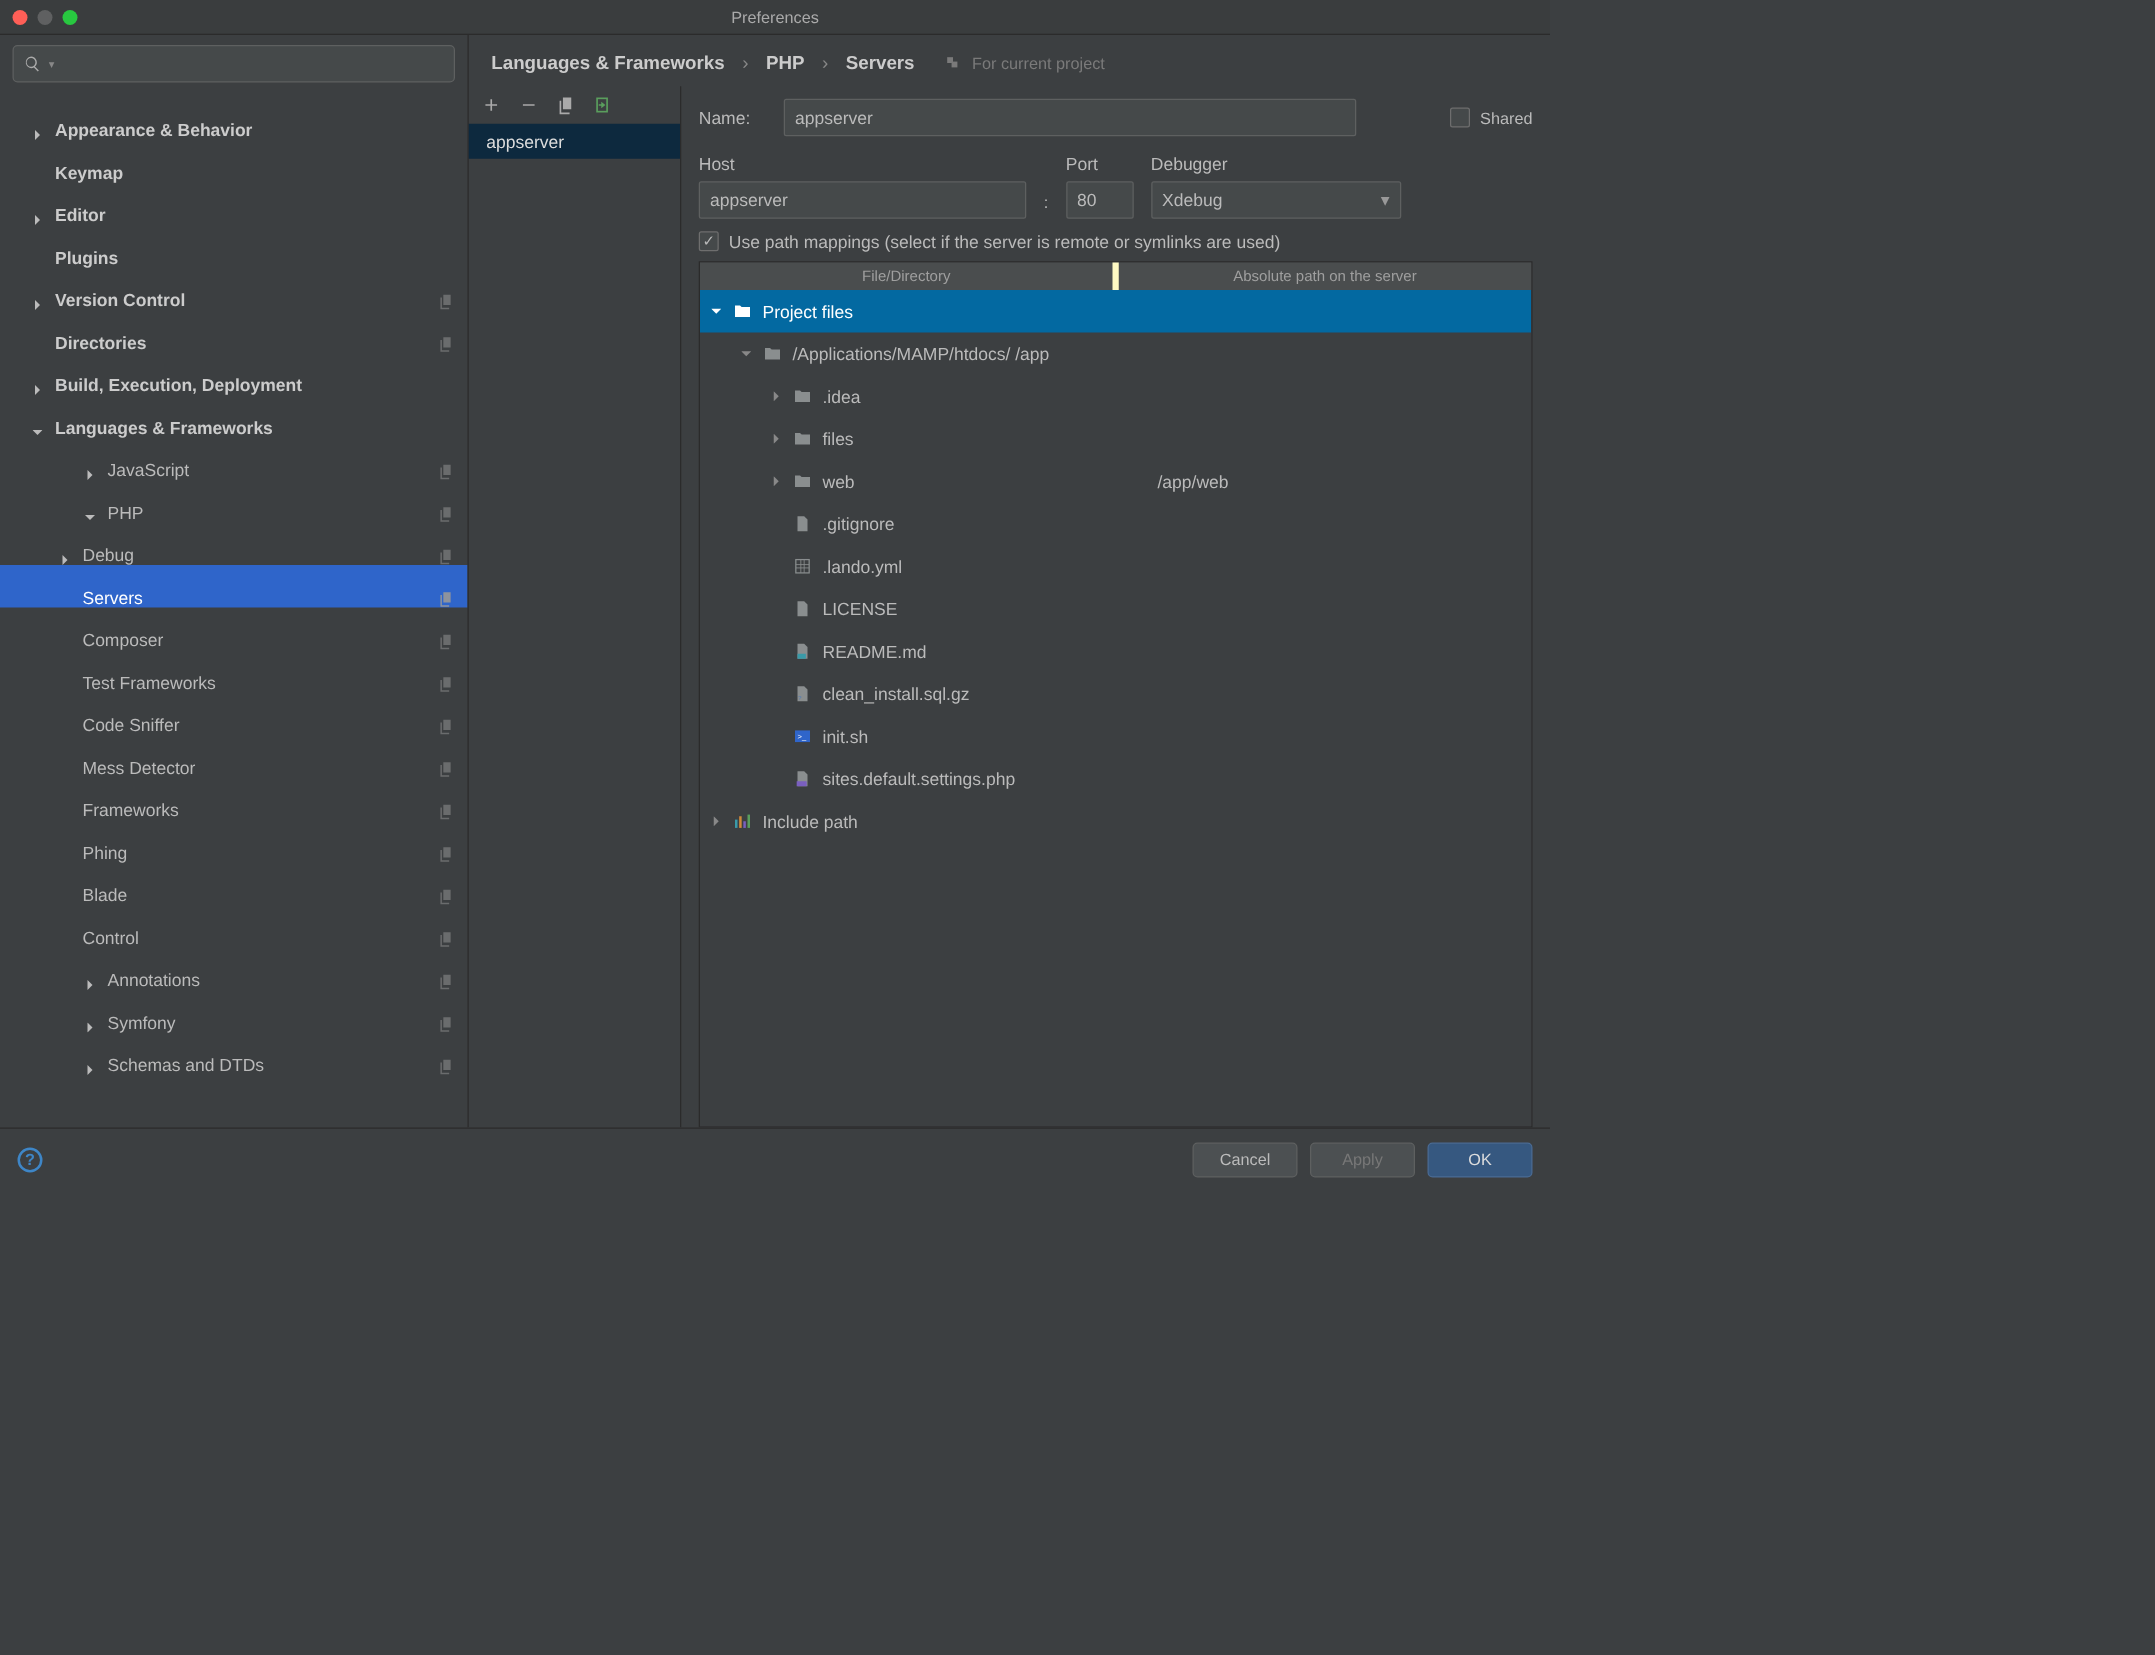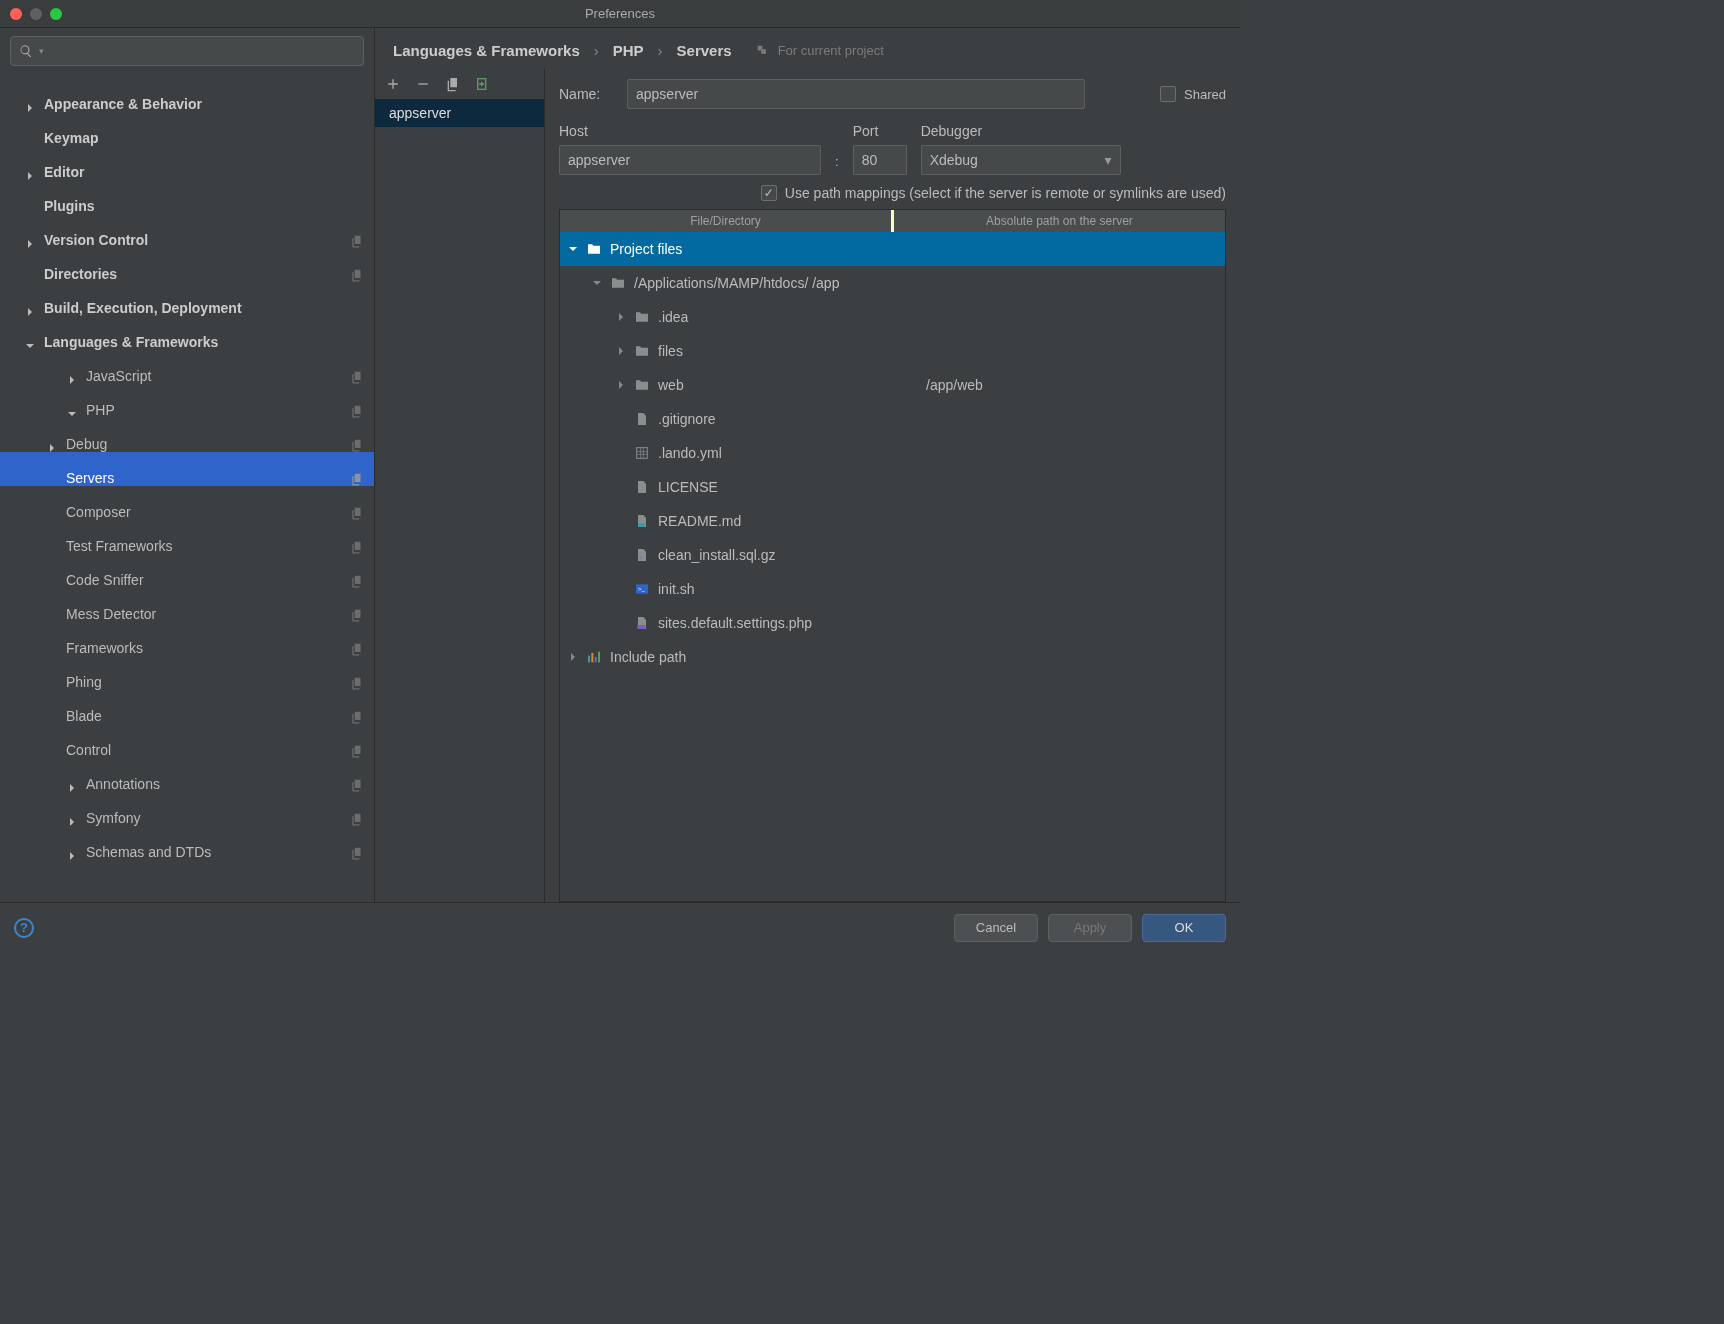--- a/index.html
+++ b/index.html
@@ -84,24 +84,24 @@
 .hdp-col label { font-size: 14px; color: #bbbbbb; }
 .host-input { width: 262px; }
 .colon { color: #bbbbbb; padding-bottom: 6px; }
 .port-input { width: 54px; }
 .select {
   background: #45494a; border: 1px solid #5e6060; color: #bbbbbb;
   padding: 5px 26px 5px 8px; font-size: 14px; border-radius: 2px; height: 30px;
   width: 200px; position: relative; display: flex; align-items: center;
 }
 .select::after { content: "▾"; position: absolute; right: 8px; color: #999999; }
-.path-check { display: flex; align-items: center; gap: 8px; margin-bottom: 8px; font-size: 14px; justify-content: flex-end; }
+.path-check { display: flex; align-items: center; gap: 8px; margin-bottom: 8px; font-size: 14px; }
 .path-table { border: 1px solid #2b2b2b; flex: 1; display: flex; flex-direction: column; min-height: 0; }
 .path-header { display: flex; background: #4a4d4e; height: 22px; font-size: 12px; color: #9f9f9f; }
-.path-header div { flex: 1; text-align: center; border-right: 3px solid #fef9c3; line-height: 22px; }
+.path-header div { flex: 1; text-align: center; border-right: 5px solid #fef9c3; line-height: 22px; }
 .path-header div:last-child { border-right: none; }
 .path-body { flex: 1; overflow: auto; background: #3c3f41; }
 .prow { display: flex; align-items: center; height: 34px; font-size: 14px; color: #bbbbbb; }
 .prow .col1 { width: 362px; display: flex; align-items: center; gap: 8px; }
 .prow .col2 { flex: 1; padding-left: 4px; }
 .prow.sel { background: #0369a1; color: #ffffff; }
 .prow.sel .fico svg { fill: #ffffff; }
 .exp { width: 10px; display: inline-flex; justify-content: center; }
 .exp svg { width: 8px; height: 8px; fill: #888888; }
 .prow.sel .exp svg { fill: #ffffff; }

